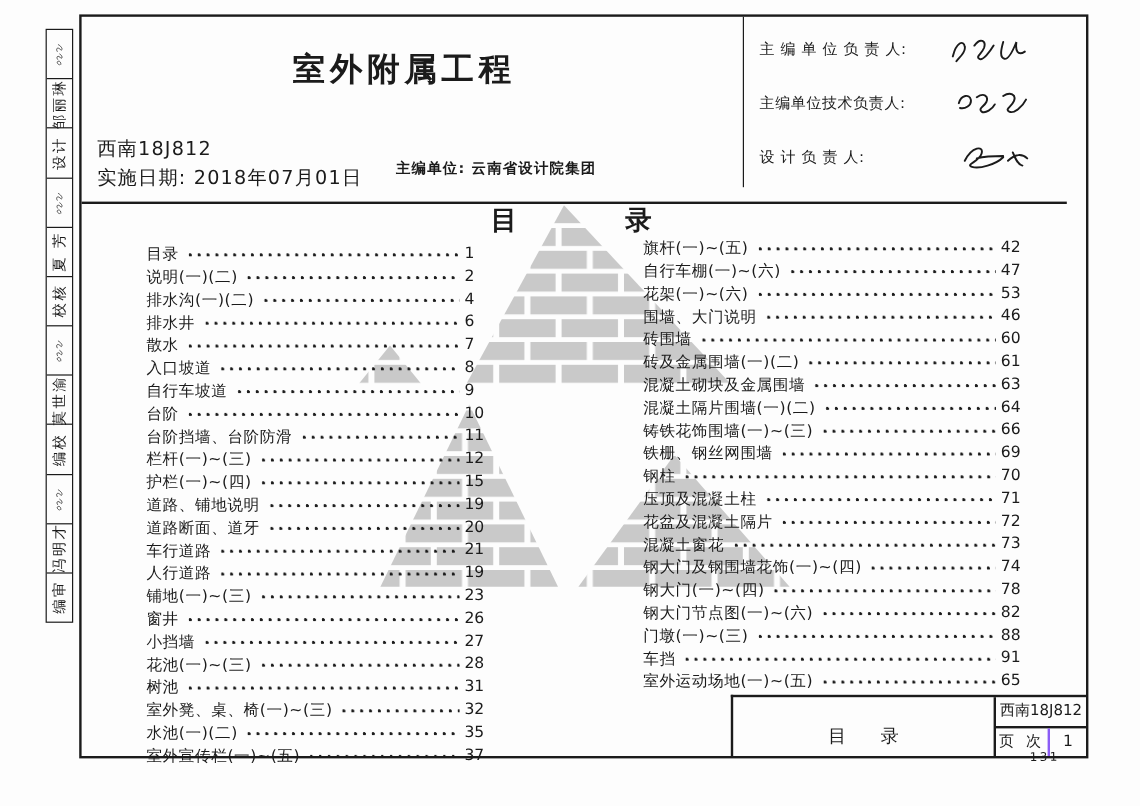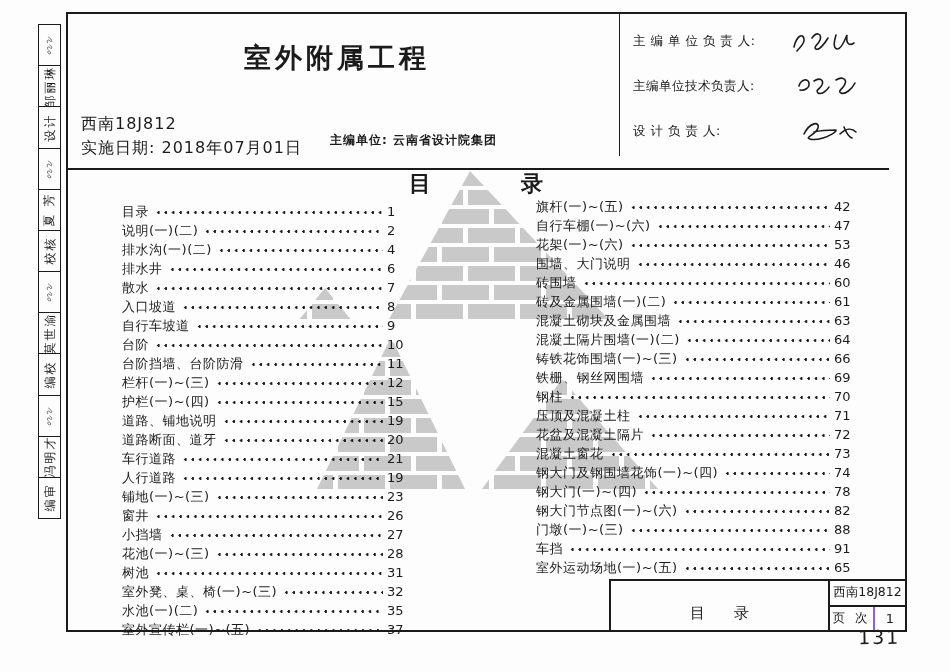--- a/index.html
+++ b/index.html
@@ -65,21 +65,21 @@
     position:absolute;right:0;bottom:0;width:296px;height:51px;box-sizing:border-box;
     border-left:2px solid #1b1b1b;border-top:2px solid #1b1b1b;display:flex;z-index:3;background:transparent;
   }
   .tb-left{flex:1;display:flex;align-items:center;justify-content:center;font-size:15px;letter-spacing:12px;padding-left:12px;font-weight:500;margin-top:16px;}
   .tb-right{width:75px;border-left:2px solid #1b1b1b;display:flex;flex-direction:column;}
   .tb-code{flex:1;border-bottom:2px solid #1b1b1b;display:flex;align-items:center;justify-content:center;font-size:12.5px;font-weight:500;}
   .tb-bottom{flex:1;display:flex;}
   .tb-page-label{flex:1;border-right:2px solid #8b5cf6;display:flex;align-items:center;justify-content:center;font-size:12.5px;letter-spacing:3px;font-weight:500;}
   .tb-page-num{width:30px;display:flex;align-items:center;justify-content:center;font-size:13px;font-weight:500;}
 
-  .sheet-number{position:absolute;left:858px;top:626px;font-size:19px;letter-spacing:2px;transform:rotate(-1deg);z-index:3;}
+  .sheet-number{position:absolute;left:858px;top:626px;font-size:10px;letter-spacing:2px;transform:rotate(-1deg);z-index:3;}
 </style>
 </head>
 <body>
 
 <div class="page">
 
   <svg class="pyramids" width="950" height="672" viewBox="0 0 950 672">
     <defs>
       <pattern id="bp" width="52" height="38" patternUnits="userSpaceOnUse">
         <rect class="brick-rect" x="0" y="0" width="47" height="15" fill="#c9c9c9"></rect>

